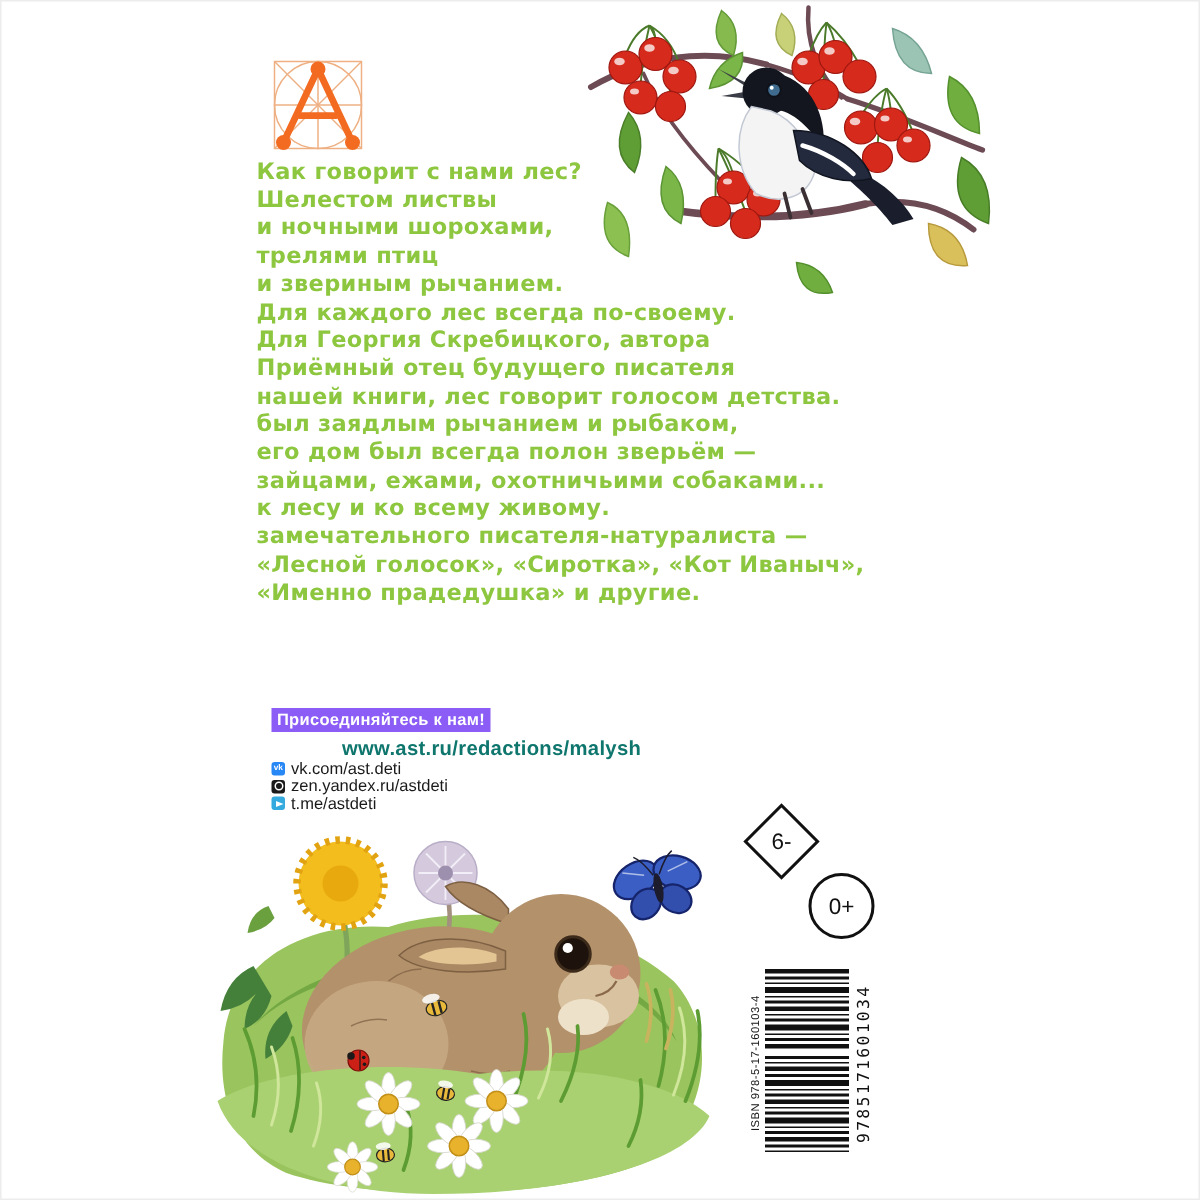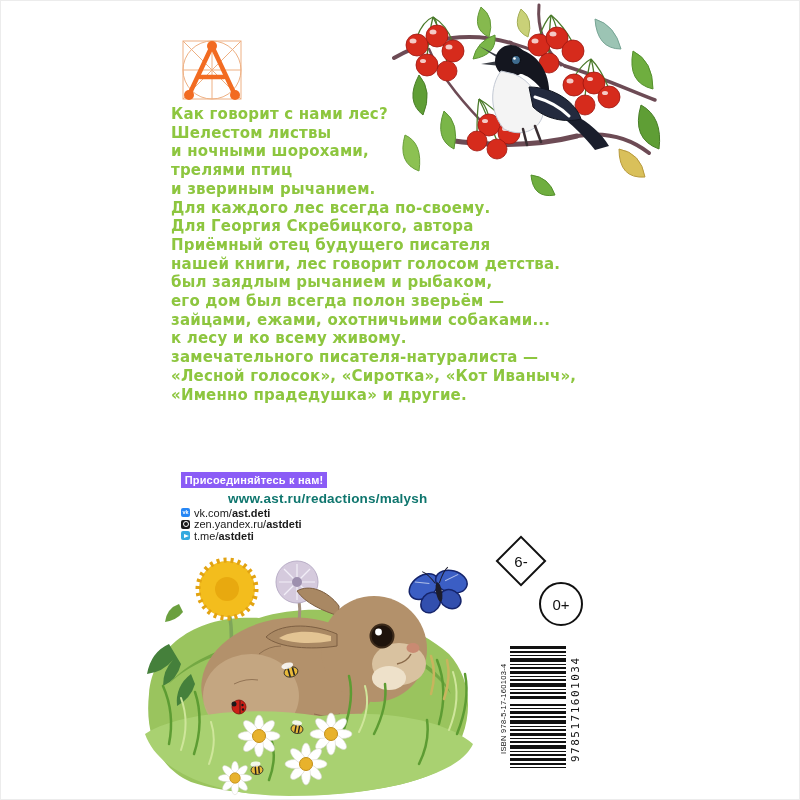--- a/index.html
+++ b/index.html
@@ -20,21 +20,21 @@
   .social { position:absolute; left:180px; top:507px; display:flex; flex-direction:column; gap:2px; }
   .social-row { display:flex; align-items:center; font-size:11px; color:#1a1a1a; height:9.5px; }
   .sicon { width:9px; height:9px; border-radius:2px; margin-right:4px; flex:0 0 9px;
     display:flex; align-items:center; justify-content:center; position:relative; }
   .sicon.vk { background:#2787f5; color:#fff; font-size:5.5px; font-weight:bold; line-height:1; }
   .sicon.zen { background:#1a1a1a; }
   .sicon.zen::after { content:""; width:4px; height:4px; border-radius:50%; border:1.2px solid #fff; }
   .sicon.tg { background:#34aadf; }
   .sicon.tg::after { content:""; width:0; height:0; border-left:5px solid #fff;
     border-top:2.5px solid transparent; border-bottom:2.5px solid transparent; margin-left:1px; }
-  .social-row b { font-weight:bold; }
+  .social-row b { font-weight:normal; }
 
   
   .badge-diamond { position:absolute; left:496px; top:536px; width:48px; height:48px; }
   .badge-diamond .rot { position:absolute; left:6px; top:6px; width:36px; height:36px;
     border:2px solid #111; transform:rotate(45deg); background:#fff; }
   .badge-diamond .lbl { position:absolute; left:0; top:0; width:48px; height:48px;
     display:flex; align-items:center; justify-content:center; font-size:15px; color:#111; }
   .badge-circle { position:absolute; left:538px; top:581px; width:44px; height:44px;
     border:2px solid #111; border-radius:50%; background:#fff;
     display:flex; align-items:center; justify-content:center; font-size:15px; color:#111; }

